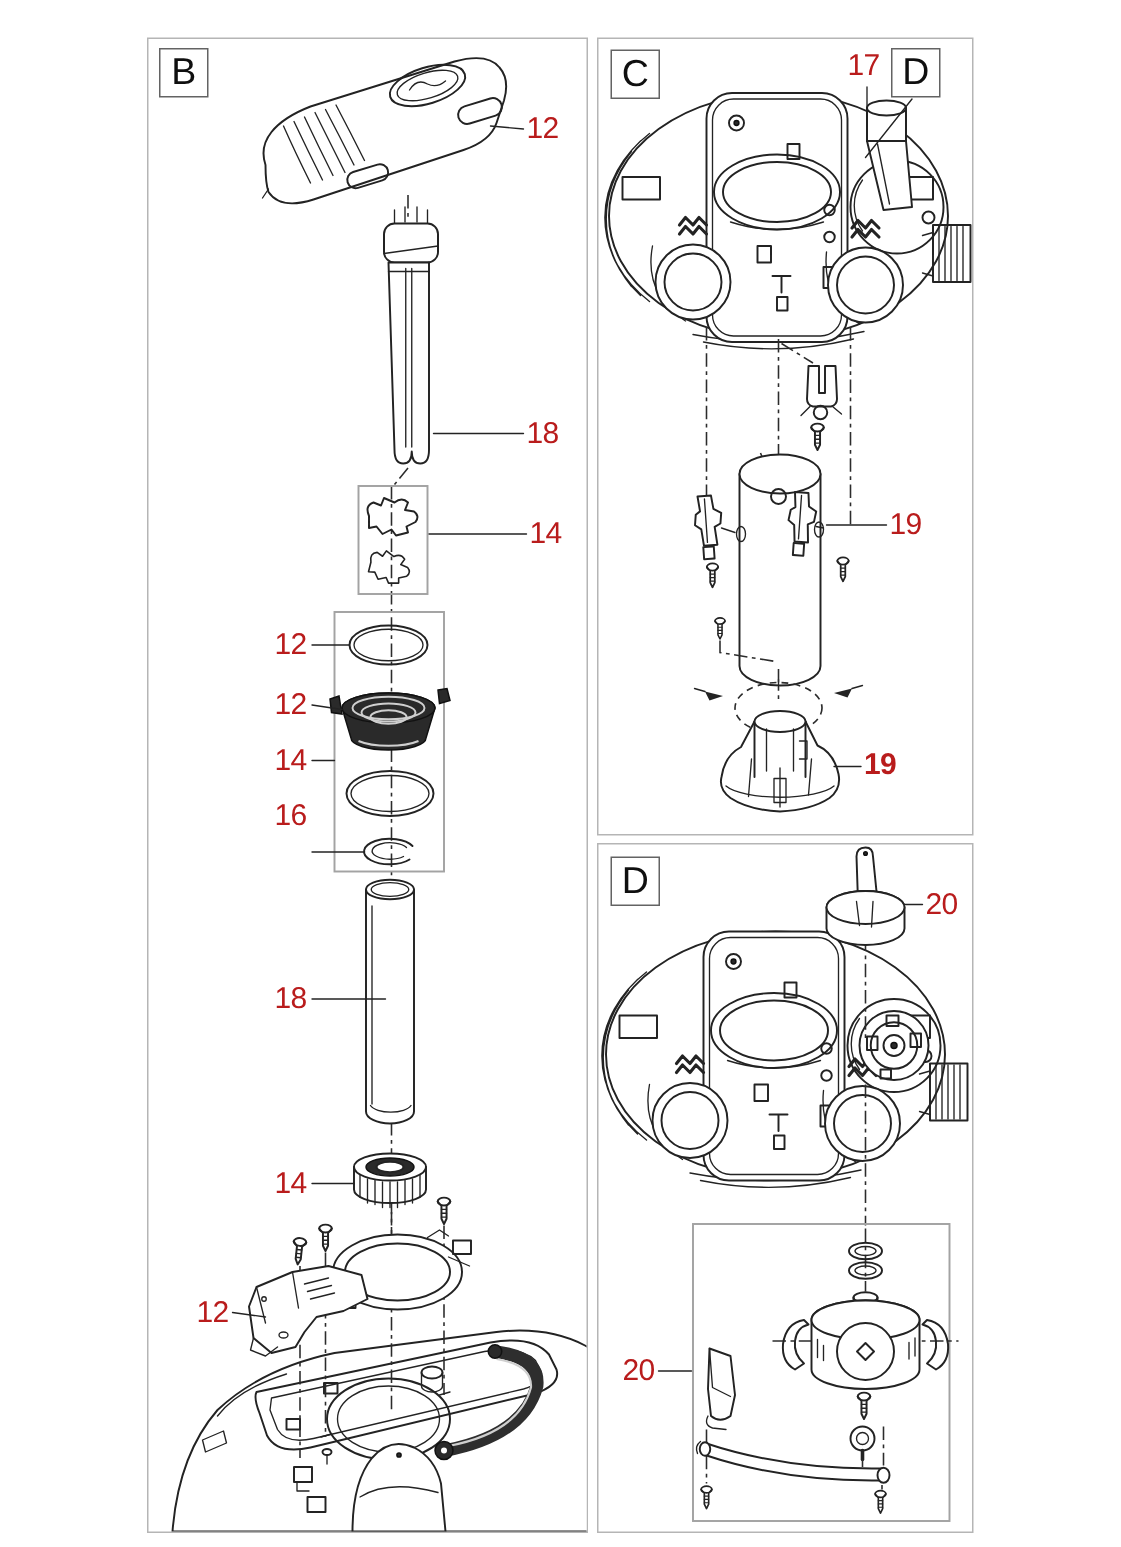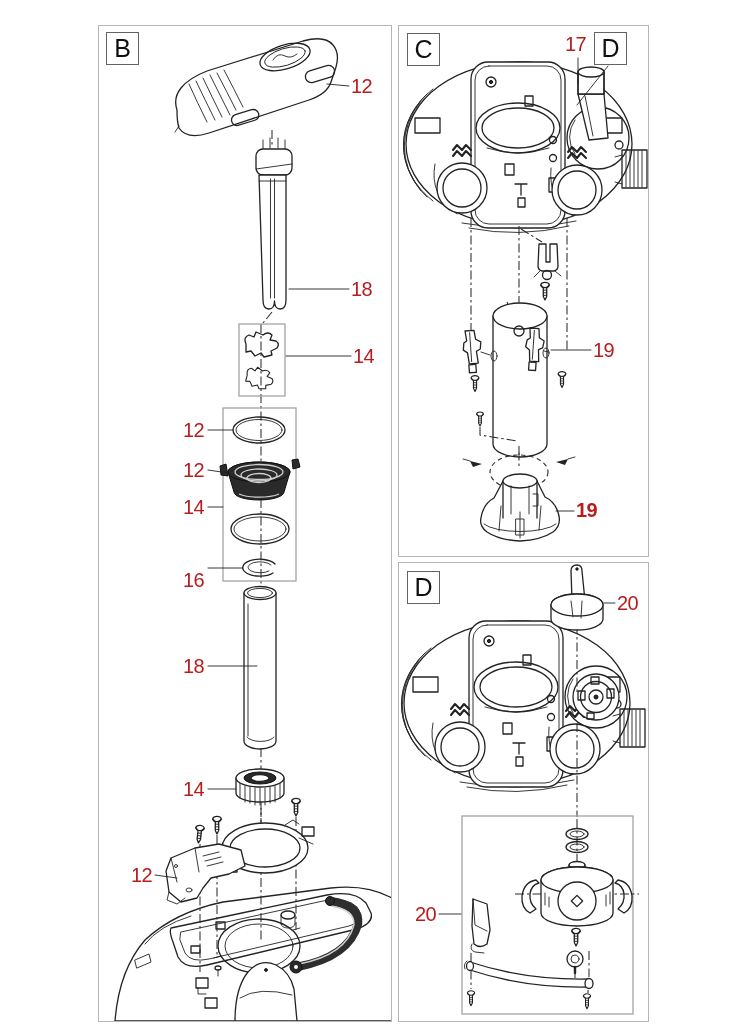--- a/index.html
+++ b/index.html
@@ -194,21 +194,21 @@
     </svg>
     <div class="tag" style="left:7px;top:6px;">
         <span>B</span>
       </div>
     <div class="num" style="left:252px;top:50px;">12</div>
     <div class="num" style="left:252px;top:253px;">18</div>
     <div class="num" style="left:254px;top:320px;">14</div>
     <div class="num" style="left:84px;top:394px;">12</div>
     <div class="num" style="left:84px;top:434px;">12</div>
     <div class="num" style="left:84px;top:471px;">14</div>
-    <div class="num" style="left:84px;top:544px;text-align:center;">16</div>
+    <div class="num" style="left:84px;top:508px;text-align:center;">16</div>
     <div class="num" style="left:84px;top:630px;">18</div>
     <div class="num" style="left:84px;top:753px;">14</div>
     <div class="num" style="left:32px;top:839px;">12</div>
   </div>
 
   <div class="panel" style="left:398px;top:25px;width:249px;height:530px;">
     <svg width="249" height="530" viewBox="0 0 249 530">
       <g transform="translate(120,118)">
         <use href="#lid-base"></use>
 

